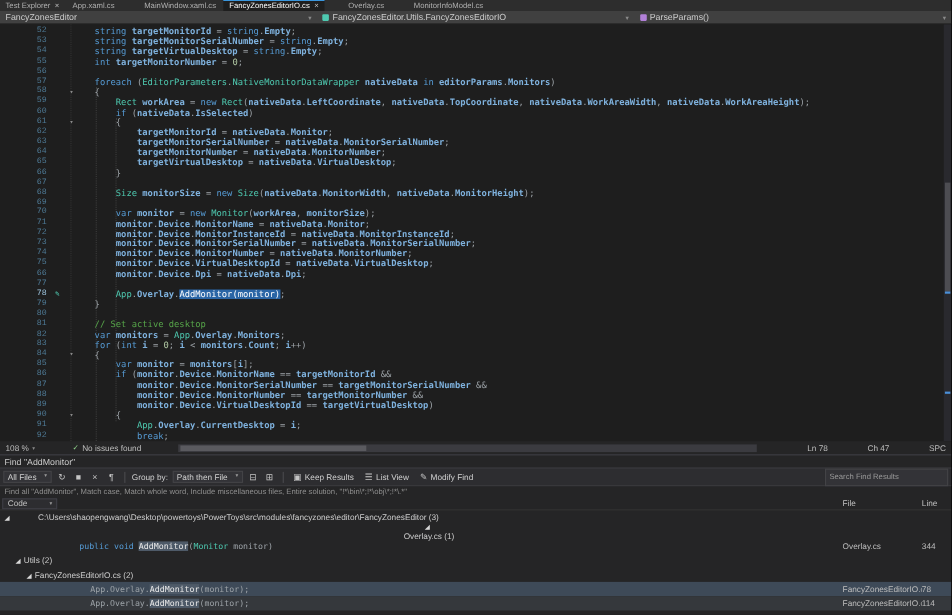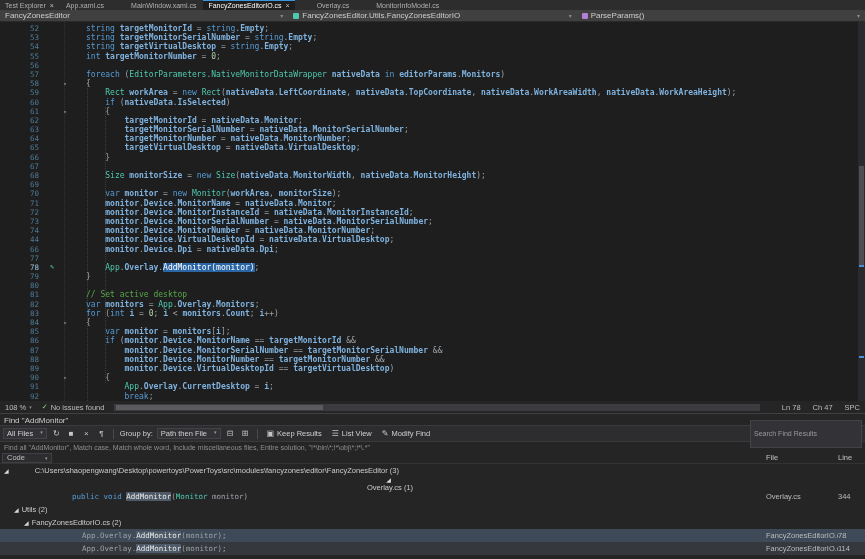--- a/index.html
+++ b/index.html
@@ -16,21 +16,21 @@
   .nav-combo{flex:1;display:flex;align-items:center;padding:0 5px;font-size:8px;color:#cccccc;overflow:hidden;white-space:nowrap;}
   .nav-arrow{margin-left:auto;color:#8a8a8a;font-size:6px;padding-left:4px;}
   .nav-icon{width:6px;height:6px;margin-right:3px;border-radius:1px;flex:none;}
   .class-icon{background:#4ec9b0;}
   .method-icon{background:#b180d7;}
   
   .editor{flex:1;position:relative;overflow:hidden;background:#1e1e1e;}
   #code{position:absolute;inset:0;padding-top:2px;}
   .cl{display:flex;height:9.2px;line-height:9.2px;font-family:"DejaVu Sans Mono",monospace;font-size:8px;}
   .gm{width:30px;flex:none;}
-  .ln{width:16px;flex:none;text-align:left;color:#4e7a96;font-size:7.5px;}
+  .ln{width:16px;flex:none;text-align:center;color:#4e7a96;font-size:7.5px;font-family:Liberation Mono, monospace;}
   .ln.cur{color:#9cc3dd;}
   .cm{width:12px;flex:none;text-align:center;}
   .cm.pencil{color:#4ec9b0;font-size:7px;}
   .fm{width:14px;flex:none;color:#8a8a8a;font-size:6px;text-align:center;}
   .ct{flex:1;white-space:pre;padding-left:14px;color:#c8c8c8;overflow:hidden;}
   .tk-k{color:#569cd6;}
   .tk-t{color:#4ec9b0;}
   .tk-v{color:#7fb2de;font-weight:bold;}
   .tk-w{color:#9da3a8;}
   .tk-c{color:#57a64a;}
@@ -39,21 +39,21 @@
   .fold-line{position:absolute;left:64px;top:0;bottom:0;width:0;border-left:1px dotted #333;}
   .guide{position:absolute;width:0;border-left:1px dotted #3c3c3c;}
   .g1{left:87px;top:57px;height:322px;}
   .g2{left:105px;top:85px;height:276px;}
   .vscroll{position:absolute;right:0;top:0;bottom:0;width:7px;background:#29292e;}
   .vthumb{position:absolute;left:1px;right:1px;top:38%;height:26%;background:#4d4d52;}
   .vmark{position:absolute;left:1px;right:1px;height:2px;background:#4a90d9;}
   .vm1{top:64%;}.vm2{top:88%;}
   
   .statusbar{height:12px;background:#252526;display:flex;align-items:center;font-size:7.5px;
-             color:#bdbdbd;padding:0 5px;flex:none;}
+             color:#bdbdbd;padding:0 5px;flex:none;gap:24px;}
   .zoom{display:flex;align-items:center;gap:3px;}
   .za{font-size:5px;color:#8a8a8a;}
   .health{display:flex;align-items:center;gap:3px;margin-left:10px;}
   .hicon{color:#8fd18a;font-size:7px;}
   .hscroll{flex:1;height:7px;background:#3b3b40;margin:0 10px;position:relative;}
   .hthumb{position:absolute;left:2px;top:1px;bottom:1px;width:32%;background:#5a5a5f;}
   .pos{margin-left:12px;}
   
   .findpanel{height:146px;background:#252526;border-top:1px solid #3f3f46;box-sizing:border-box;
              display:flex;flex-direction:column;flex:none;}
@@ -61,21 +61,21 @@
   .find-toolbar{height:17px;display:flex;align-items:center;gap:4px;padding:0 3px;background:#2d2d30;
                 border-top:1px solid #3a3a3e;border-bottom:1px solid #3a3a3e;box-sizing:border-box;
                 font-size:7.5px;color:#d0d0d0;flex:none;}
   .combo{display:flex;align-items:flex-start;gap:7px;background:#333337;border:1px solid #434346;
          padding:0 3px;height:11px;box-sizing:border-box;}
   .arrow{font-size:5px;color:#9a9a9a;}
   .icon-btn{width:11px;height:11px;display:flex;align-items:center;justify-content:center;color:#c5c5c5;font-size:8px;}
   .vsep{width:1px;height:10px;background:#4a4a4e;margin:0 2px;}
   .toggle{display:flex;align-items:center;gap:3px;padding:0 3px;height:12px;}
   .ticon{color:#c5c5c5;font-size:8px;}
-  .find-search{margin-left:auto;width:112px;height:28px;background:#333337;border:1px solid #434346;
+  .find-search{margin-left:auto;width:112px;height:16px;background:#333337;border:1px solid #434346;
                color:#ccc;font-size:7px;padding:0 3px;box-sizing:border-box;font-family:inherit;}
   .find-search::placeholder{color:#9a9a9a;}
   .find-summary{font-size:7px;color:#8f8f8f;padding:2px 4px;height:10px;box-sizing:border-box;
                 white-space:nowrap;overflow:hidden;}
   .find-header{display:flex;align-items:center;height:12px;font-size:7.5px;color:#c0c0c0;
                padding:0 2px;border-bottom:1px solid #333;box-sizing:border-box;flex:none;}
   .code-combo{display:flex;align-items:center;gap:20px;border:1px solid #3f3f46;background:#2d2d30;
               padding:0 4px;height:10px;box-sizing:border-box;}
   .fh-spacer{flex:1;}
   .col-file{width:72px;flex:none;}
@@ -298,21 +298,21 @@
         </div>
         <div class="cl">
           <span class="gm"></span>
           <span class="ln">74</span>
           <span class="cm"></span>
           <span class="fm"></span>
           <span class="ct"><span class="tk-w">    </span><span class="tk-v">monitor</span><span class="tk-w">.</span><span class="tk-v">Device</span><span class="tk-w">.</span><span class="tk-v">MonitorNumber</span><span class="tk-w"> = </span><span class="tk-v">nativeData</span><span class="tk-w">.</span><span class="tk-v">MonitorNumber</span><span class="tk-w">;</span></span>
         </div>
         <div class="cl">
           <span class="gm"></span>
-          <span class="ln">44</span>
+          <span class="ln">75</span>
           <span class="cm"></span>
           <span class="fm"></span>
           <span class="ct"><span class="tk-w">    </span><span class="tk-v">monitor</span><span class="tk-w">.</span><span class="tk-v">Device</span><span class="tk-w">.</span><span class="tk-v">VirtualDesktopId</span><span class="tk-w"> = </span><span class="tk-v">nativeData</span><span class="tk-w">.</span><span class="tk-v">VirtualDesktop</span><span class="tk-w">;</span></span>
         </div>
         <div class="cl">
           <span class="gm"></span>
           <span class="ln">66</span>
           <span class="cm"></span>
           <span class="fm"></span>
           <span class="ct"><span class="tk-w">    </span><span class="tk-v">monitor</span><span class="tk-w">.</span><span class="tk-v">Device</span><span class="tk-w">.</span><span class="tk-v">Dpi</span><span class="tk-w"> = </span><span class="tk-v">nativeData</span><span class="tk-w">.</span><span class="tk-v">Dpi</span><span class="tk-w">;</span></span>

